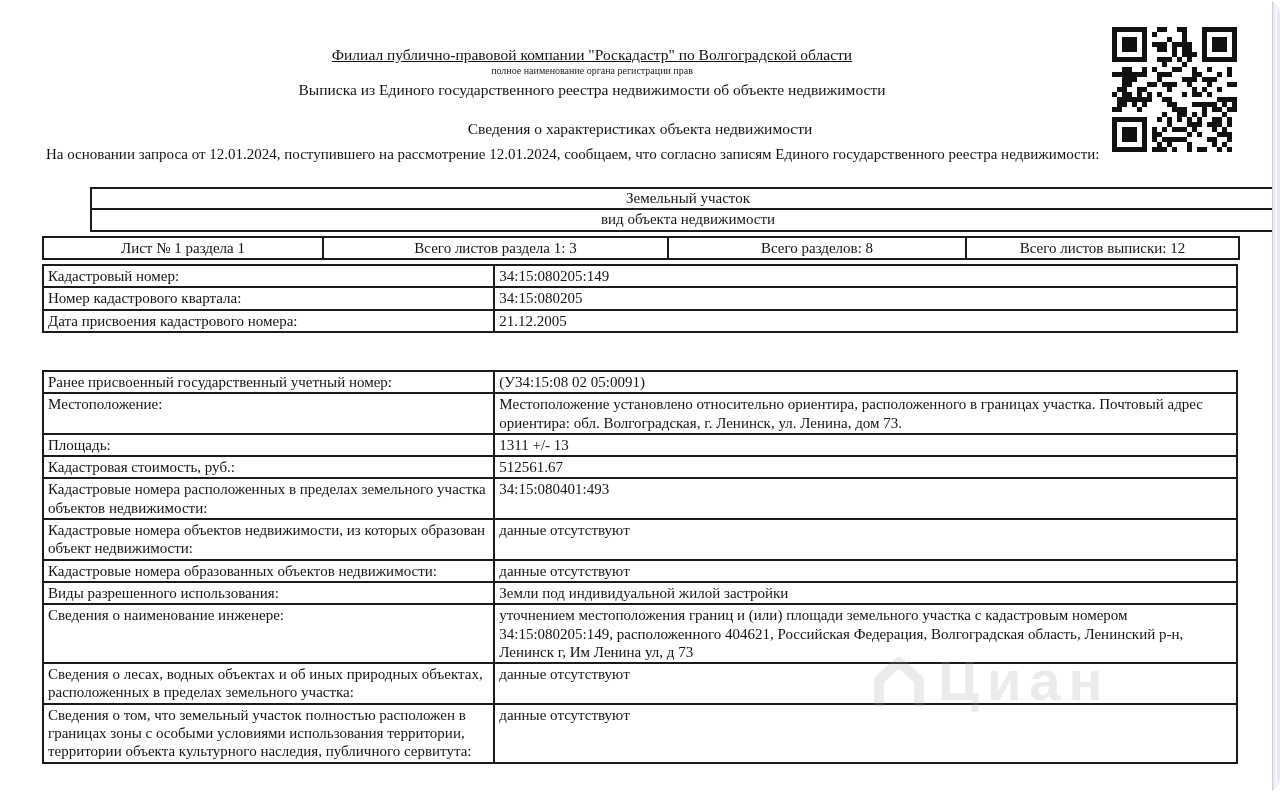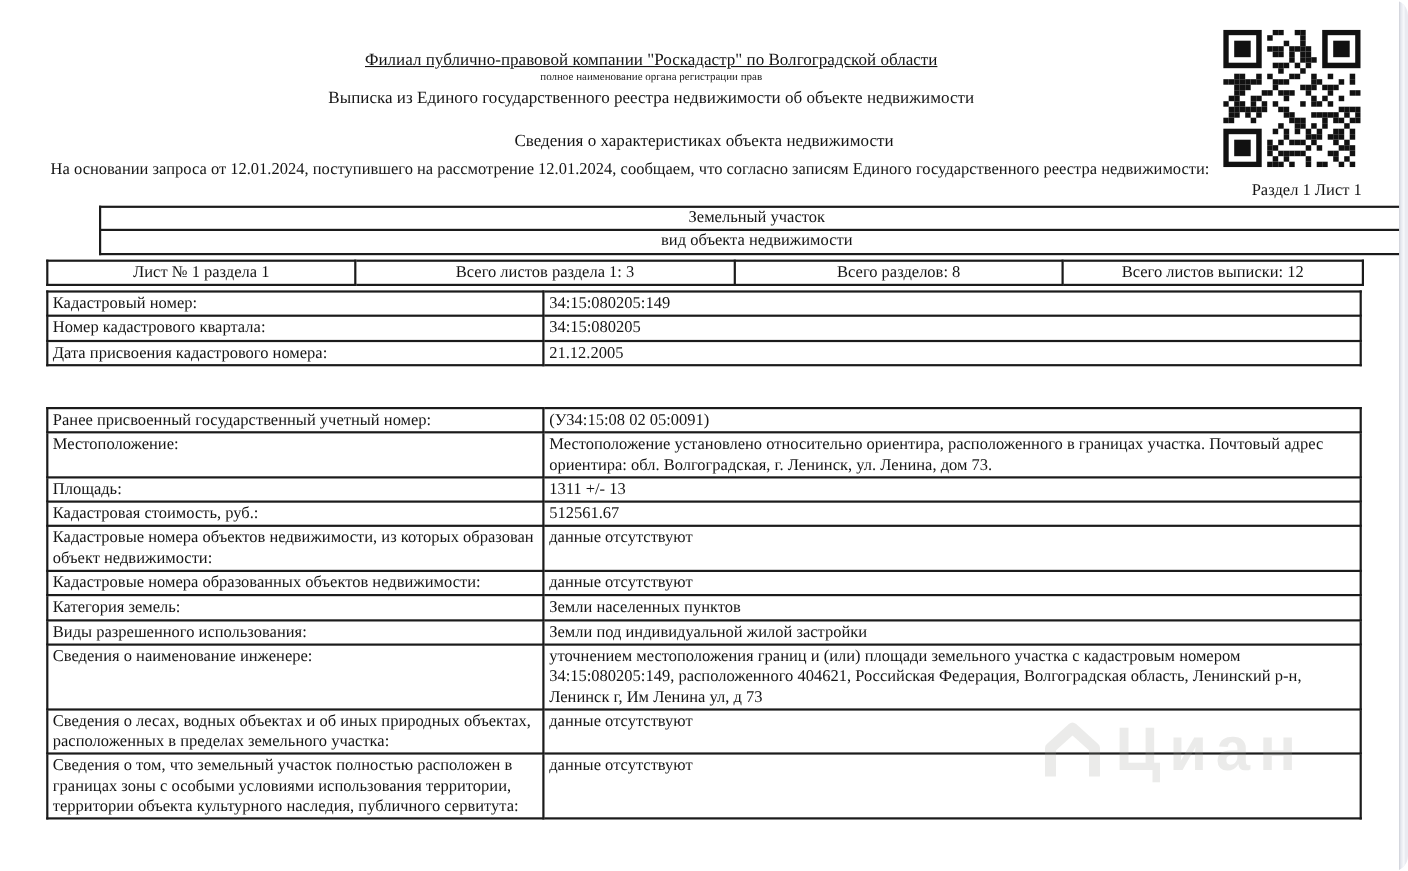--- a/index.html
+++ b/index.html
@@ -50,39 +50,38 @@
   .tbl-b { top:236px; }
   .tbl-b td { text-align:center;margin-left:29px; }
   .tbl-c { top:264px; }
   .tbl-d { top:370px; }
   td.lbl { width:384px; }
   td.val { width:632px; }
 
   .qr { position:absolute; left:1112px; top:27px; width:125px; height:125px; }
 
   .watermark {
-    position:absolute; left:946px; top:648px; display:flex; align-items:center;
+    position:absolute; left:870px; top:648px; display:flex; align-items:center;
     opacity:0.20; pointer-events:none;
   }
   .watermark .wm-text {
     font-family:"Liberation Sans", sans-serif; font-weight:bold;
     font-size:56px; color:#9fa098; letter-spacing:8px; margin-left:10px;
   }
 </style>
 </head>
 <body>
 
 <div class="page">
 
   <div class="hdr-org">Филиал публично-правовой компании "Роскадастр" по Волгоградской области</div>
   <div class="hdr-org-sub">полное наименование органа регистрации прав</div>
   <div class="hdr-title">Выписка из Единого государственного реестра недвижимости об объекте недвижимости</div>
   <div class="hdr-section">Сведения о характеристиках объекта недвижимости</div>
   <div class="hdr-request">На  основании запроса от 12.01.2024, поступившего на рассмотрение 12.01.2024, сообщаем, что согласно записям Единого государственного реестра недвижимости:</div>
-  <div class="hdr-razdel">Раздел 1 Лист 1</div>
 
   <div class="qr">
     <svg width="125" height="125" viewBox="0 0 125 125" xmlns="http://www.w3.org/2000/svg">
         <rect x="0" y="0" width="35" height="35" fill="#111"></rect>
         <rect x="5" y="5" width="25" height="25" fill="#fff"></rect>
         <rect x="10" y="10" width="15" height="15" fill="#111"></rect>
         <rect x="90" y="0" width="35" height="35" fill="#111"></rect>
         <rect x="95" y="5" width="25" height="25" fill="#fff"></rect>
         <rect x="100" y="10" width="15" height="15" fill="#111"></rect>
         <rect x="0" y="90" width="35" height="35" fill="#111"></rect>
@@ -332,30 +331,30 @@
     </tr>
     <tr>
       <td class="lbl">Площадь:</td>
       <td class="val">1311 +/- 13</td>
     </tr>
     <tr>
       <td class="lbl">Кадастровая стоимость, руб.:</td>
       <td class="val">512561.67</td>
     </tr>
     <tr>
+      <td class="lbl">Кадастровые номера расположенных в пределах земельного участка объектов недвижимости:</td>
+      <td class="val">34:15:080401:493</td>
+    </tr>
+    <tr>
       <td class="lbl">Кадастровые номера объектов недвижимости, из которых образован объект недвижимости:</td>
       <td class="val">данные отсутствуют</td>
     </tr>
     <tr>
       <td class="lbl">Кадастровые номера образованных объектов недвижимости:</td>
       <td class="val">данные отсутствуют</td>
-    </tr>
-    <tr>
-      <td class="lbl">Категория земель:</td>
-      <td class="val">Земли населенных пунктов</td>
     </tr>
     <tr>
       <td class="lbl">Виды разрешенного использования:</td>
       <td class="val">Земли под индивидуальной жилой застройки</td>
     </tr>
     <tr>
       <td class="lbl">Сведения о наименование инженере:</td>
       <td class="val">уточнением местоположения границ и (или) площади земельного участка с кадастровым номером 34:15:080205:149, расположенного 404621, Российская Федерация, Волгоградская область, Ленинский р-н, Ленинск г, Им Ленина ул, д 73</td>
     </tr>
     <tr>

